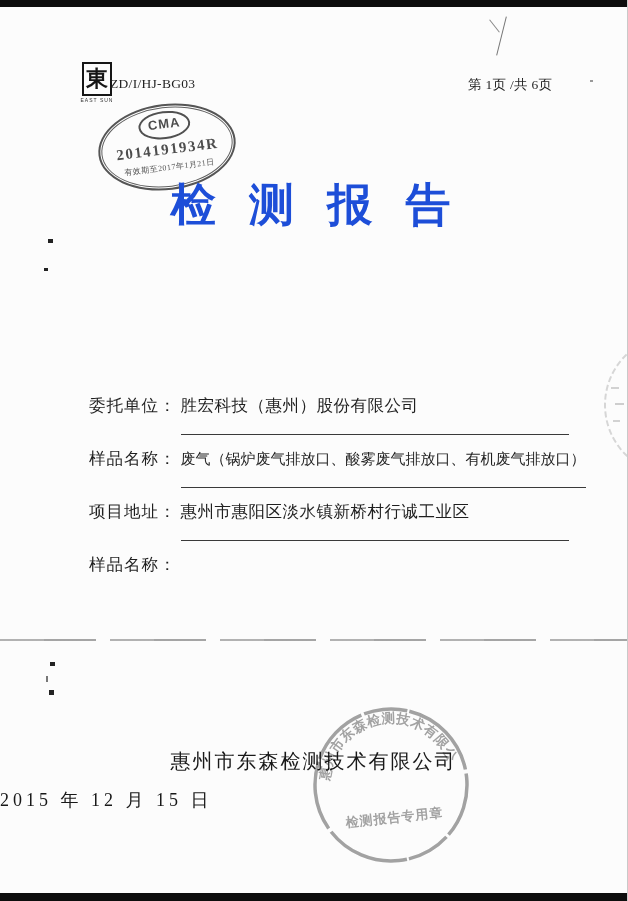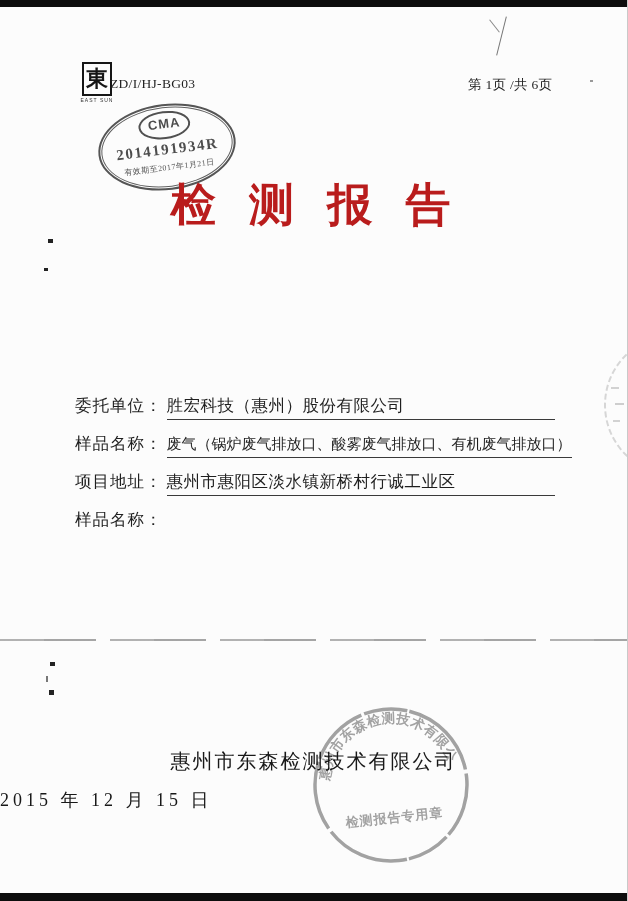--- a/index.html
+++ b/index.html
@@ -45,29 +45,29 @@
     width:48px;height:24px;border:2.5px solid #3a3a3a;border-radius:50%;
     font-size:13px;font-weight:bold;line-height:22px;text-align:center;letter-spacing:1px;
     font-family:"Liberation Sans","DejaVu Sans",sans-serif;}
   .cma-num{position:absolute;top:37px;width:100%;text-align:center;
     font-size:15px;letter-spacing:1.5px;font-weight:bold;white-space:nowrap;}
   .cma-valid{position:absolute;top:58px;width:100%;text-align:center;
     font-size:8px;letter-spacing:0.5px;white-space:nowrap;}
 
   
   .title{position:absolute;top:179px;left:0;width:100%;text-align:center;
-    font-size:45px;line-height:52px;font-weight:bold;color:#b91c1c;
+    font-size:45px;line-height:52px;font-weight:bold;color:#1d4ed8;
     letter-spacing:6px;word-spacing:10px;}
 
   
-  .fields{position:absolute;top:394px;left:75px;width:480px;}
+  .fields{position:absolute;top:394px;left:89px;width:480px;}
   .field-row{display:flex;align-items:baseline;margin-bottom:12px;
     font-size:16.5px;line-height:24px;}
   .field-label{white-space:nowrap;letter-spacing:1px;padding-right:4px;}
-  .field-value{flex:1;border-bottom:1.5px solid #3a3a3a;padding-bottom:1px;
+  .field-value{flex:1;border-bottom:1.5px solid #3a3a3a;padding-bottom:16px;
     white-space:nowrap;letter-spacing:0.5px;}
   .field-value.tight{font-size:15px;letter-spacing:0;}
 
   
   .foldline{position:absolute;top:639px;left:0;width:628px;height:2px;opacity:.65;
     background:repeating-linear-gradient(90deg,#8a8a8a 0 44px,#767676 44px 96px,
       rgba(0,0,0,0) 96px 110px);}
 
   
   .footer-company{position:absolute;top:748px;left:0;width:100%;text-align:center;

